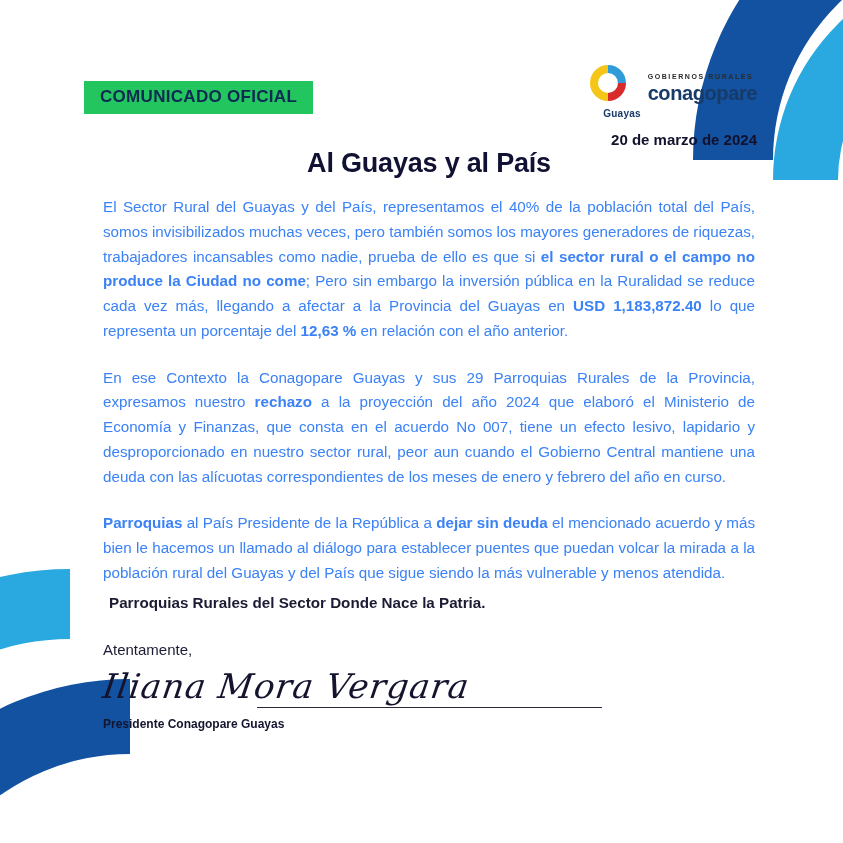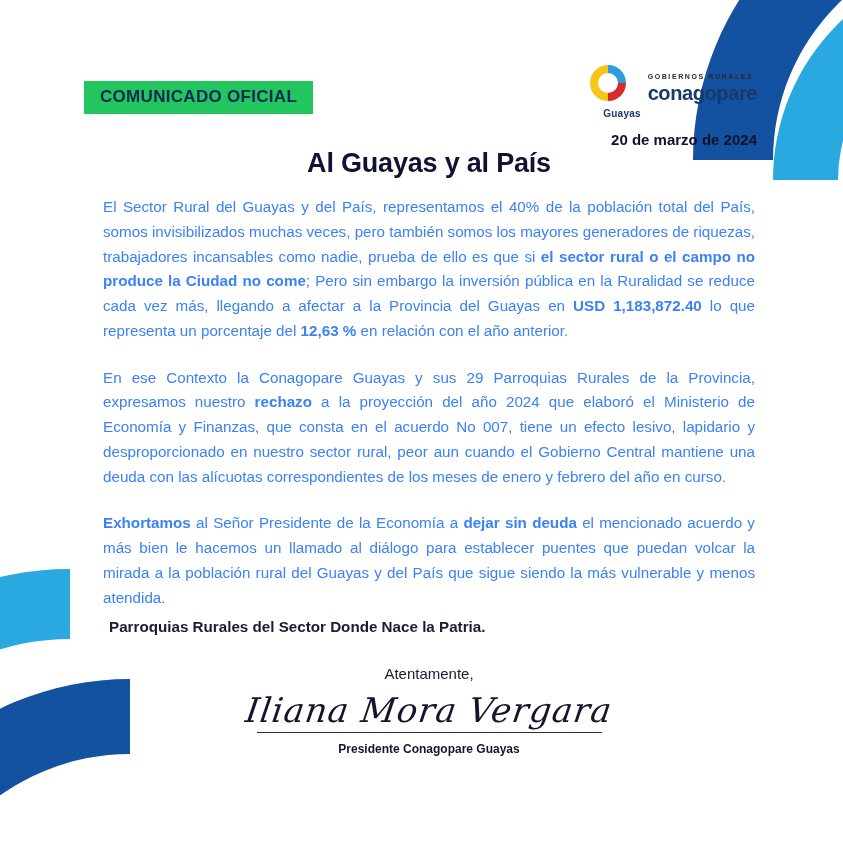--- a/index.html
+++ b/index.html
@@ -117,21 +117,21 @@
   .tagline {
     font-size: 15.2px;
     font-weight: bold;
     color: #1b1b33;
     margin: -14px 0 0 6px;
   }
 
   
   .sign {
     margin-top: 30px;
-    text-align: center;
+    text-align: left;
   }
   .sign-greeting {
     font-size: 15px;
     color: #1b1b33;
     margin-bottom: 10px;
   }
   .sign-script {
     font-family: "DejaVu Serif", serif;
     font-style: italic;
     font-size: 34px;
@@ -200,21 +200,21 @@
 
     <p class="body">
       <span>El Sector Rural del Guayas y del País, representamos el 40% de la población total del País, somos invisibilizados muchas veces, pero también somos los mayores generadores de riquezas, trabajadores incansables como nadie, prueba de ello es que si </span><b>el sector rural o el campo no produce la Ciudad no come</b><span>; Pero sin embargo la inversión pública en la Ruralidad se reduce cada vez más, llegando a afectar a la Provincia del Guayas en </span><b>USD 1,183,872.40</b><span> lo que representa un porcentaje del </span><b>12,63 %</b><span> en relación con el año anterior.</span>
     </p>
 
     <p class="body">
       <span>En ese Contexto la Conagopare Guayas y sus 29 Parroquias Rurales de la Provincia, expresamos nuestro </span><b>rechazo</b><span> a la proyección del año 2024 que elaboró el Ministerio de Economía y Finanzas, que consta en el acuerdo No 007, tiene un efecto lesivo, lapidario y desproporcionado en nuestro sector rural, peor aun cuando el Gobierno Central mantiene una deuda con las alícuotas correspondientes de los meses de enero y febrero del año en curso.</span>
     </p>
 
     <p class="body">
-      <b>Exhortamos</b><span> al Señor Presidente de la Economía a </span><b>dejar sin deuda</b><span> el mencionado acuerdo y más bien le hacemos un llamado al diálogo para establecer puentes que puedan volcar la mirada a la población rural del Guayas y del País que sigue siendo la más vulnerable y menos atendida.</span>
+      <b>Parroquias</b><span> al País Presidente de la República a </span><b>dejar sin deuda</b><span> el mencionado acuerdo y más bien le hacemos un llamado al diálogo para establecer puentes que puedan volcar la mirada a la población rural del Guayas y del País que sigue siendo la más vulnerable y menos atendida.</span>
     </p>
 
     <div class="tagline">Parroquias Rurales del Sector Donde Nace la Patria.</div>
 
     <div class="sign">
       <div class="sign-greeting">Atentamente,</div>
       <div class="sign-script">Iliana Mora Vergara</div>
       <div class="sign-line"></div>
       <div class="sign-role">Presidente Conagopare Guayas</div>
     </div>

